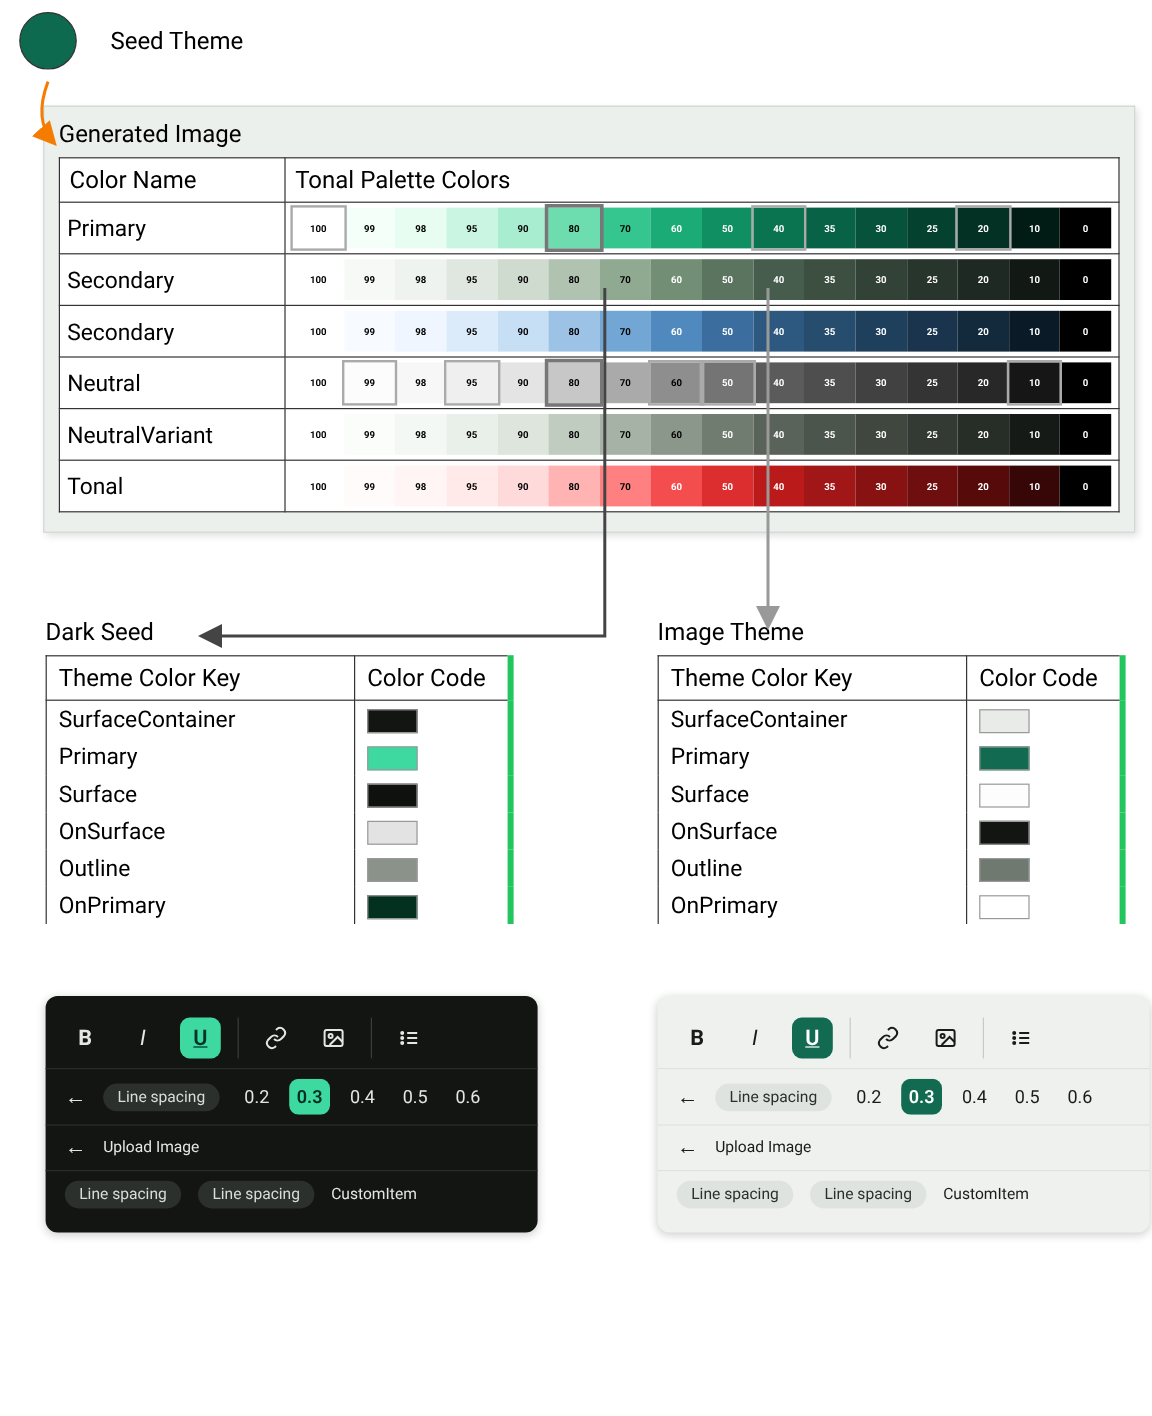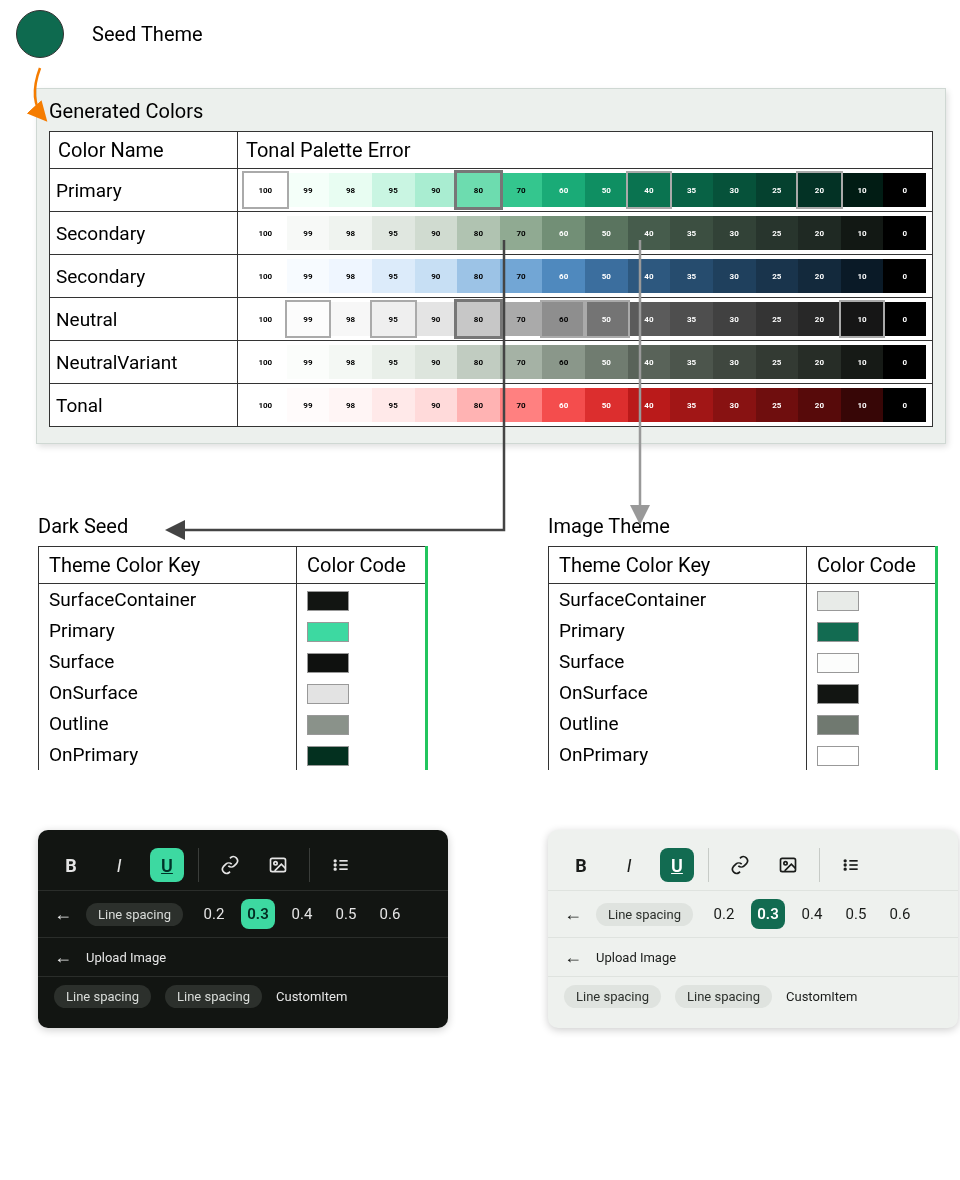--- a/index.html
+++ b/index.html
@@ -50,21 +50,21 @@
   .theme-title { font-size: 20px; margin-bottom: 8px; }
   table.theme {
     width: 100%; border-collapse: collapse; background: #fff;
   }
   table.theme th {
     border: 1px solid #333; padding: 6px 10px; font-weight: 400; font-size: 20px; text-align: left;
   }
   table.theme td {
     border-left: 1px solid #333; border-right: 1px solid #333; padding: 4px 10px; font-size: 19px;
   }
-  table.theme tr { border-left: 1px solid #333; border-right: 3px solid #22c55e; }
+  table.theme tr { border-left: 1px solid #333; border-right: 5px solid #22c55e; }
   .color-code-cell { text-align: left; }
   .code-swatch {
     display: inline-block; width: 42px; height: 20px; border: 1px solid #999; vertical-align: middle;
   }
   .toolbar-card {
     margin-top: 60px; border-radius: 10px; width: 410px; padding: 10px 0 12px 0;
     box-shadow: 0 2px 8px rgba(0,0,0,0.2);
   }
   .toolbar-card.dark { background: #121512; color: #e5e5e5; }
   .toolbar-card.light { background: #eef1ee; color: #1a1c1a; }
@@ -102,26 +102,26 @@
 </head>
 <body>
 <div class="page">
 
 <div class="seed-row">
   <div class="seed-swatch"></div>
   <div class="seed-label">Seed Theme</div>
 </div>
 
 <div class="gen-panel">
-  <div class="gen-title">Generated Colors</div>
+  <div class="gen-title">Generated Image</div>
   <table class="palette">
     <thead>
       <tr>
         <th class="col-name">Color Name</th>
-        <th>Tonal Palette Error</th>
+        <th>Tonal Palette Colors</th>
       </tr>
     </thead>
     <tbody id="palette-body">
           <tr>
             <td class="row-name">Primary</td>
             <td>
               <div class="tonal-row">
                 <div class="tonal-cell highlight-light" style="background: rgb(255, 255, 255); color: rgb(0, 0, 0);">
                   <span class="num">100</span>
                 </div>

